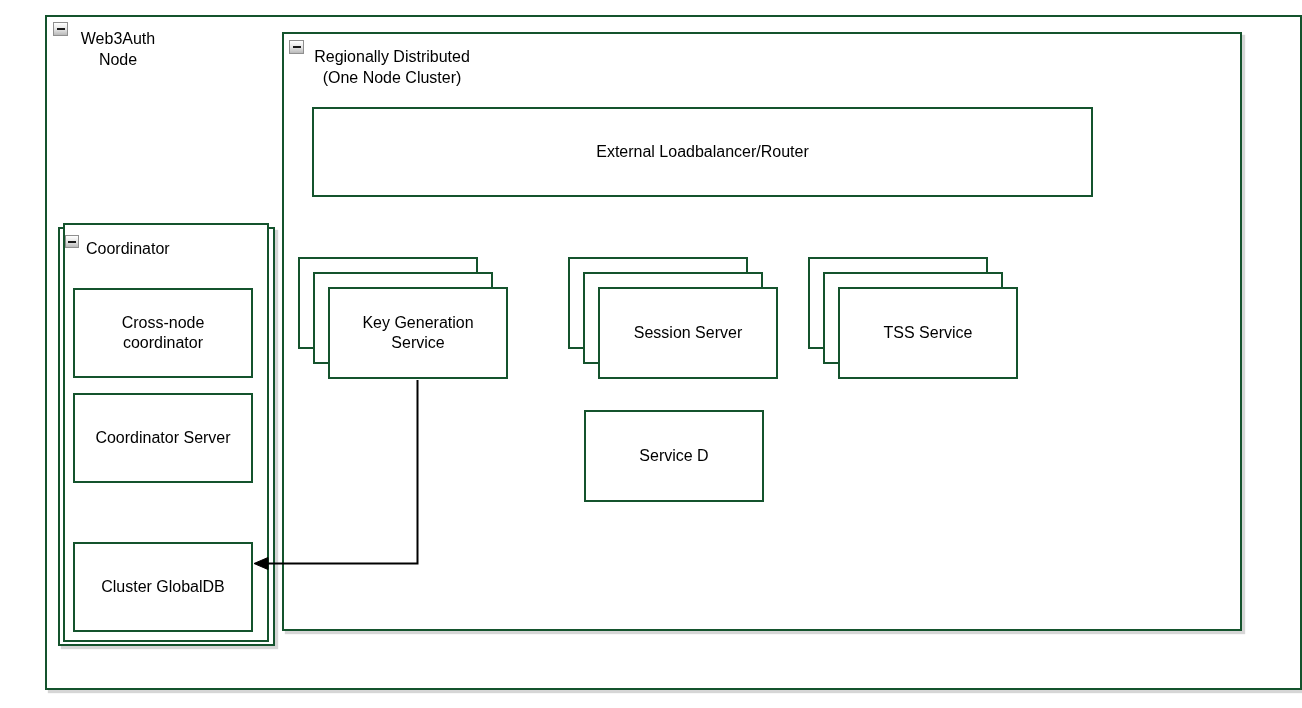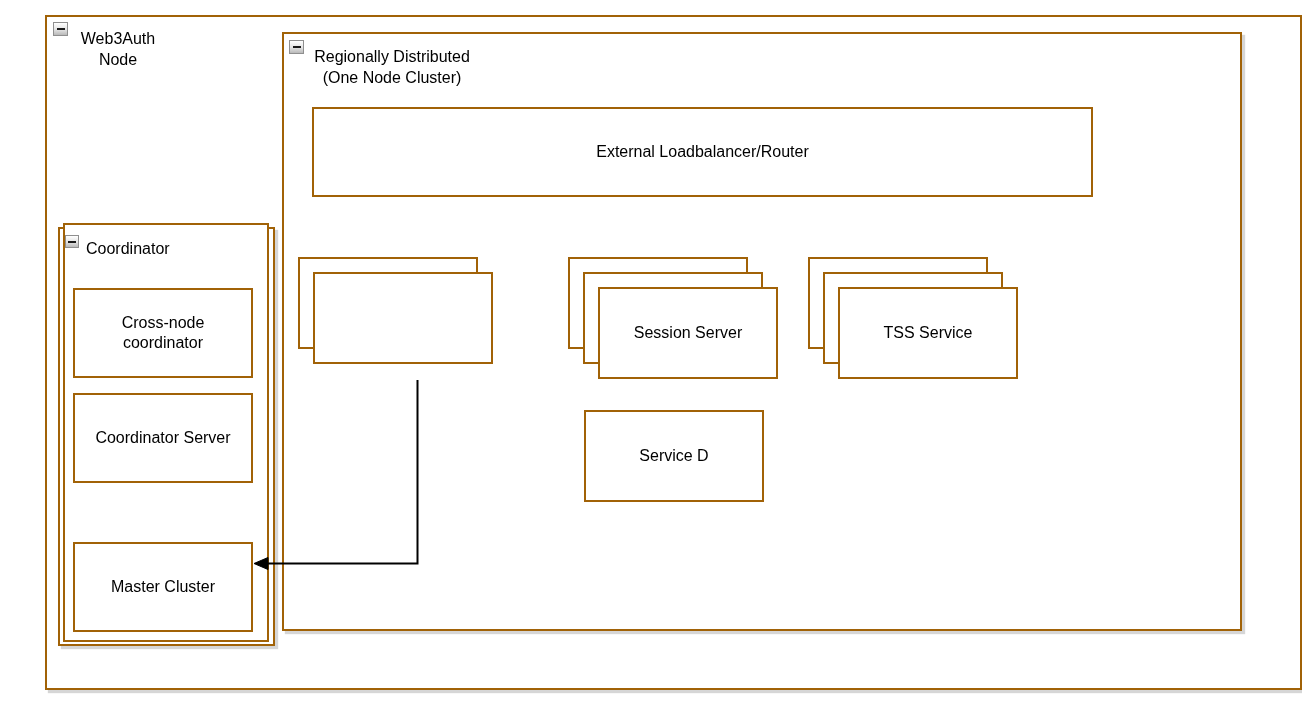--- a/index.html
+++ b/index.html
@@ -2,21 +2,21 @@
 <html><head>
 <meta charset="utf-8">
 <style>
   html,body{margin:0;padding:0;background:#ffffff;}
   #canvas{
     position:relative;width:1302px;height:708px;background:#ffffff;
     font-family:"Liberation Sans",sans-serif;color:#000;overflow:hidden;margin-left:20px;
   }
   .shape{
     position:absolute;box-sizing:border-box;background:#ffffff;
-    border:2px solid #a16207;
+    border:2px solid #14532d;
   }
   .shadow{box-shadow:3px 3px 1px rgba(0,0,0,0.16);}
   .boxlabel{
     position:absolute;inset:0;display:flex;align-items:center;justify-content:center;
     text-align:center;font-size:16px;line-height:1.25;white-space:pre-line;
   }
   .floatlabel{
     position:absolute;font-size:16px;line-height:1.3;text-align:center;white-space:pre-line;
   }
   .collapse-btn{
@@ -45,20 +45,24 @@
   </button>
   <div class="floatlabel" style="left:292px;top:47px;width:160px;text-align:center;">Regionally Distributed
 (One Node Cluster)</div>
 
   <div class="shape" style="left:292px;top:107px;width:781px;height:90px;">
     <div class="boxlabel">External Loadbalancer/Router</div>
   </div>
 
   <div class="shape" style="left:278px;top:257px;width:180px;height:92px;"></div>
   <div class="shape" style="left:293px;top:272px;width:180px;height:92px;"></div>
+  <div class="shape" style="left:308px;top:287px;width:180px;height:92px;">
+    <div class="boxlabel">Key Generation
+Service</div>
+  </div>
 
   <div class="shape" style="left:548px;top:257px;width:180px;height:92px;"></div>
   <div class="shape" style="left:563px;top:272px;width:180px;height:92px;"></div>
   <div class="shape" style="left:578px;top:287px;width:180px;height:92px;">
     <div class="boxlabel">Session Server</div>
   </div>
 
   <div class="shape" style="left:788px;top:257px;width:180px;height:92px;"></div>
   <div class="shape" style="left:803px;top:272px;width:180px;height:92px;"></div>
   <div class="shape" style="left:818px;top:287px;width:180px;height:92px;">
@@ -77,21 +81,21 @@
   <div class="floatlabel" style="left:66px;top:239px;text-align:left;">Coordinator</div>
 
   <div class="shape" style="left:53px;top:393px;width:180px;height:90px;">
     <div class="boxlabel">Coordinator Server</div>
   </div>
   <div class="shape" style="left:53px;top:288px;width:180px;height:90px;">
     <div class="boxlabel">Cross-node
 coordinator</div>
   </div>
   <div class="shape" style="left:53px;top:542px;width:180px;height:90px;">
-    <div class="boxlabel">Master Cluster</div>
+    <div class="boxlabel">Cluster GlobalDB</div>
   </div>
 
   <svg class="connector" width="1302" height="708">
     <polyline points="397.5,380 397.5,563.5 247,563.5" fill="none" stroke="#000000" stroke-width="2"></polyline>
     <polygon points="234,563.5 248,557.5 248,569.5" fill="#000000" stroke="#000000"></polygon>
   </svg>
 
 </div>
 
 </body></html>

